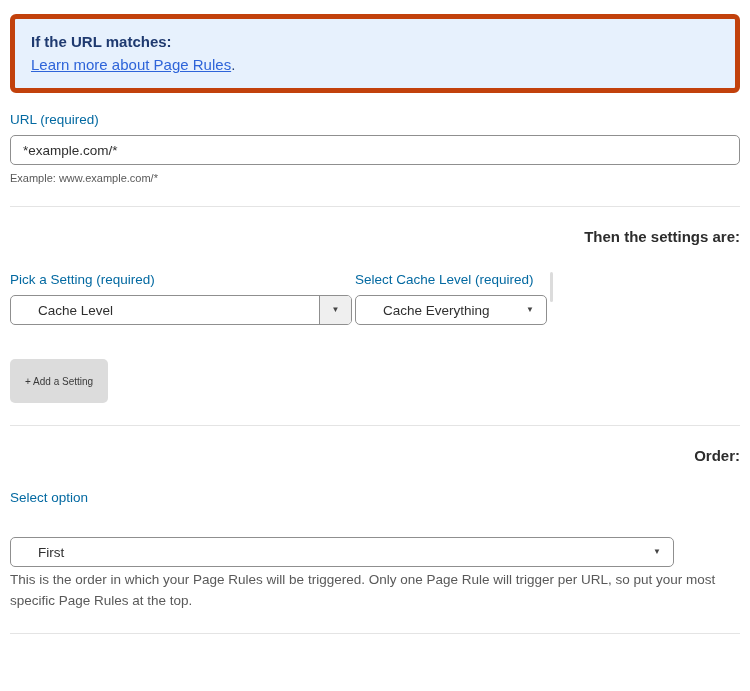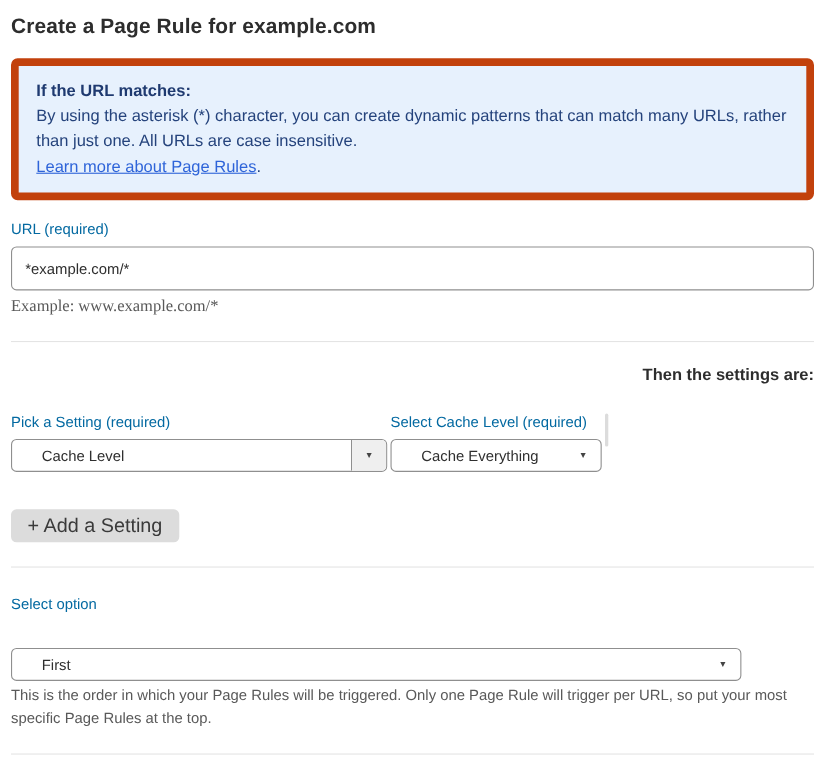--- a/index.html
+++ b/index.html
@@ -17,21 +17,21 @@
   .page-title {
     font-size: 19px;
     font-weight: 700;
     color: #2d2d2d;
     letter-spacing: 0.1px;
     margin-bottom: 17px;
   }
   
   .info-box {
     background: #e7f1fd;
-    border: 7px solid #c2410c;
+    border: 5px solid #c2410c;
     border-radius: 6px;
     padding: 11px 0 12px 16px;
     color: #25437c;
     font-size: 15px;
     line-height: 23px;
   }
   .info-box .info-heading {
     font-weight: 700;
     color: #1f3a70;
   }
@@ -43,35 +43,34 @@
   .info-box .link-suffix { color: #25437c; }
   
   .field-label {
     font-size: 13.5px;
     color: #0369a1;
     margin-bottom: 8px;
   }
   .url-section { margin-top: 19px; }
   .text-input {
     width: 730px;
-    height: 40px;
+    height: 30px;
     border: 1px solid #8f8f8f;
     border-radius: 5px;
     padding: 0 12px;
     font-size: 13.5px;
     color: #2f2f2f;
     font-family: "Liberation Sans", "DejaVu Sans", sans-serif;
     outline: none;
     background: #ffffff;
   }
   .helper-text {
     margin-top: 7px;
-    font-size: 15px;
+    font-size: 11px;
     color: #595959;
-    font-family: Liberation Serif, serif;
   }
   .divider {
     border: none;
     border-top: 1px solid #e4e4e4;
     margin: 22px 0 0 0;
   }
   .section-heading {
     font-size: 15px;
     font-weight: 700;
     color: #2d2d2d;
@@ -133,25 +132,25 @@
     width: 3px;
     height: 30px;
     background: #dcdcdc;
     border-radius: 2px;
   }
   .add-setting-row { margin-top: 34px; }
   .btn {
     display: inline-flex;
     align-items: center;
     justify-content: center;
-    height: 30px;
+    height: 44px;
     padding: 0 15px;
     border: none;
     border-radius: 5px;
-    font-size: 18px;
+    font-size: 10px;
     font-family: "Liberation Sans", "DejaVu Sans", sans-serif;
     cursor: pointer;
     white-space: nowrap;
   }
   .btn-gray {
     background: #dcdcdc;
     color: #3a3a3a;
   }
   
   .order-label { margin-top: 26px; }
@@ -162,25 +161,23 @@
     line-height: 21px;
     color: #595959;
     width: 730px;
   }
 </style>
 </head>
 <body>
 
 <div class="page">
 
-  <h1 class="page-title">Create a Page Rule for example.com</h1>
 
   <div class="info-box">
     <div class="info-heading">If the URL matches:</div>
-    <div class="info-body">By using the asterisk (*) character, you can create dynamic patterns that can match many URLs, rather than just one. All URLs are case insensitive.</div>
     <div>
       <a href="#">Learn more about Page Rules</a><span class="link-suffix">.</span>
     </div>
   </div>
 
   <div class="url-section">
     <div class="field-label">URL (required)</div>
     <input class="text-input" type="text" value="*example.com/*" style="">
     <div class="helper-text">Example: www.example.com/*</div>
   </div>
@@ -208,20 +205,21 @@
       <div class="extra-divider"></div>
     </div>
   </div>
 
   <div class="add-setting-row">
     <button class="btn btn-gray">+ Add a Setting</button>
   </div>
 
   <hr class="divider">
 
+  <div class="section-heading">Order:</div>
 
   <div class="field-label order-label">Select option</div>
   <div class="select select-full">
     <span class="select-value">First</span>
     <span class="arrow-glyph inline-arrow">▼</span>
   </div>
   <div class="order-helper">This is the order in which your Page Rules will be triggered. Only one Page Rule will trigger per URL, so put your most specific Page Rules at the top.</div>
 
   <hr class="divider">
 

